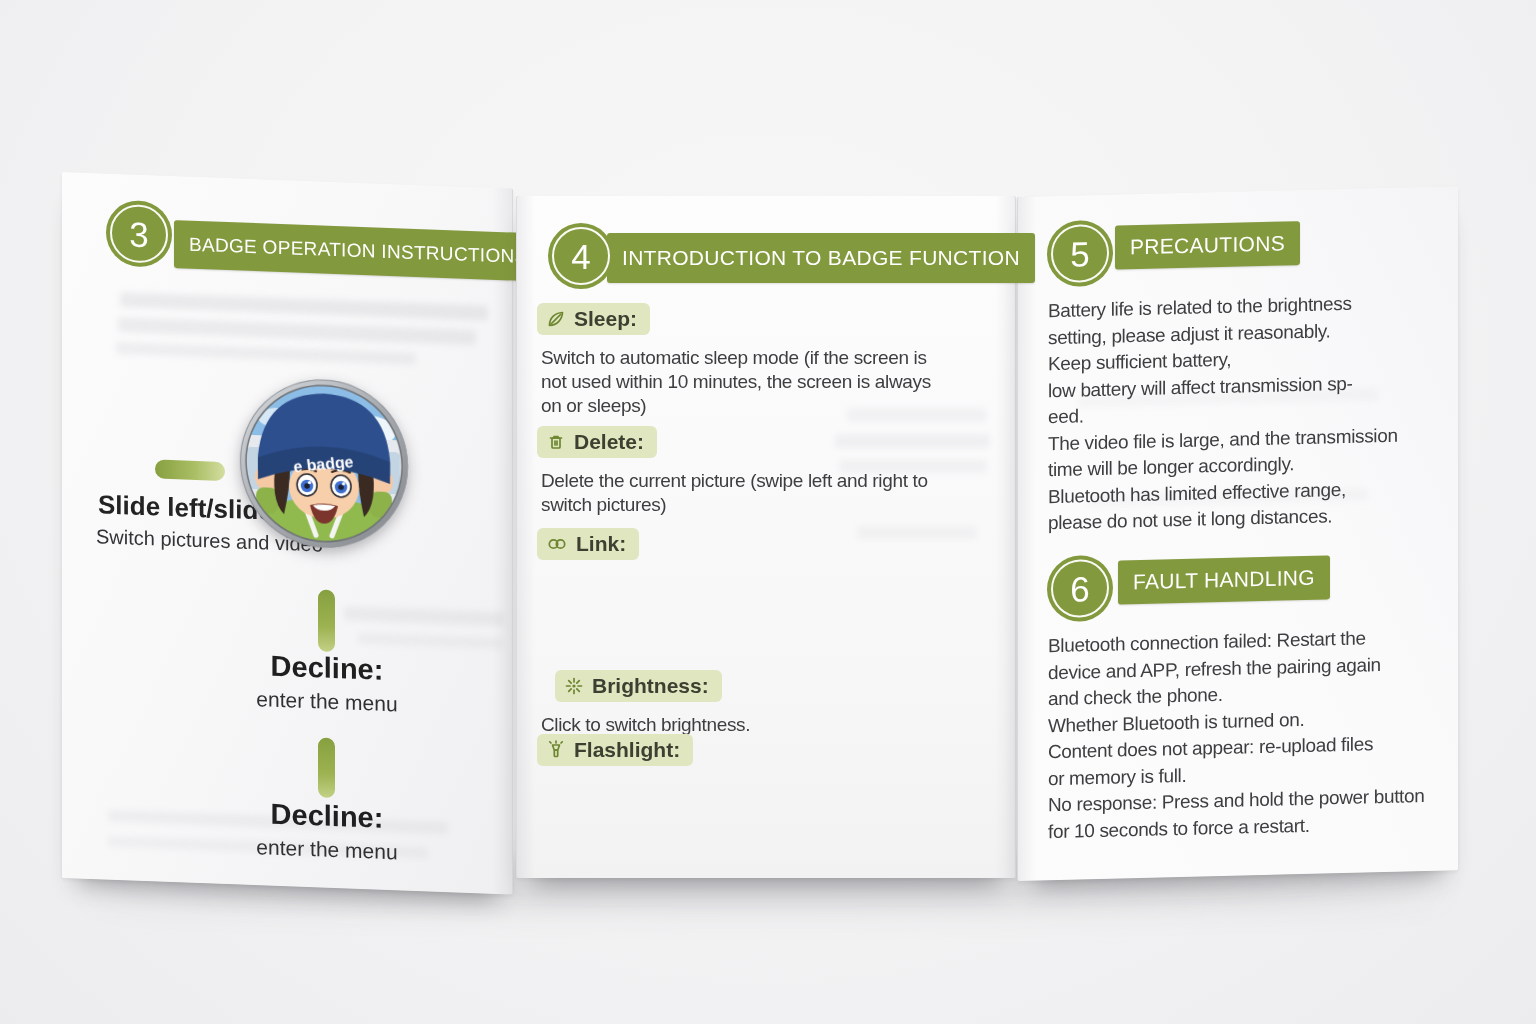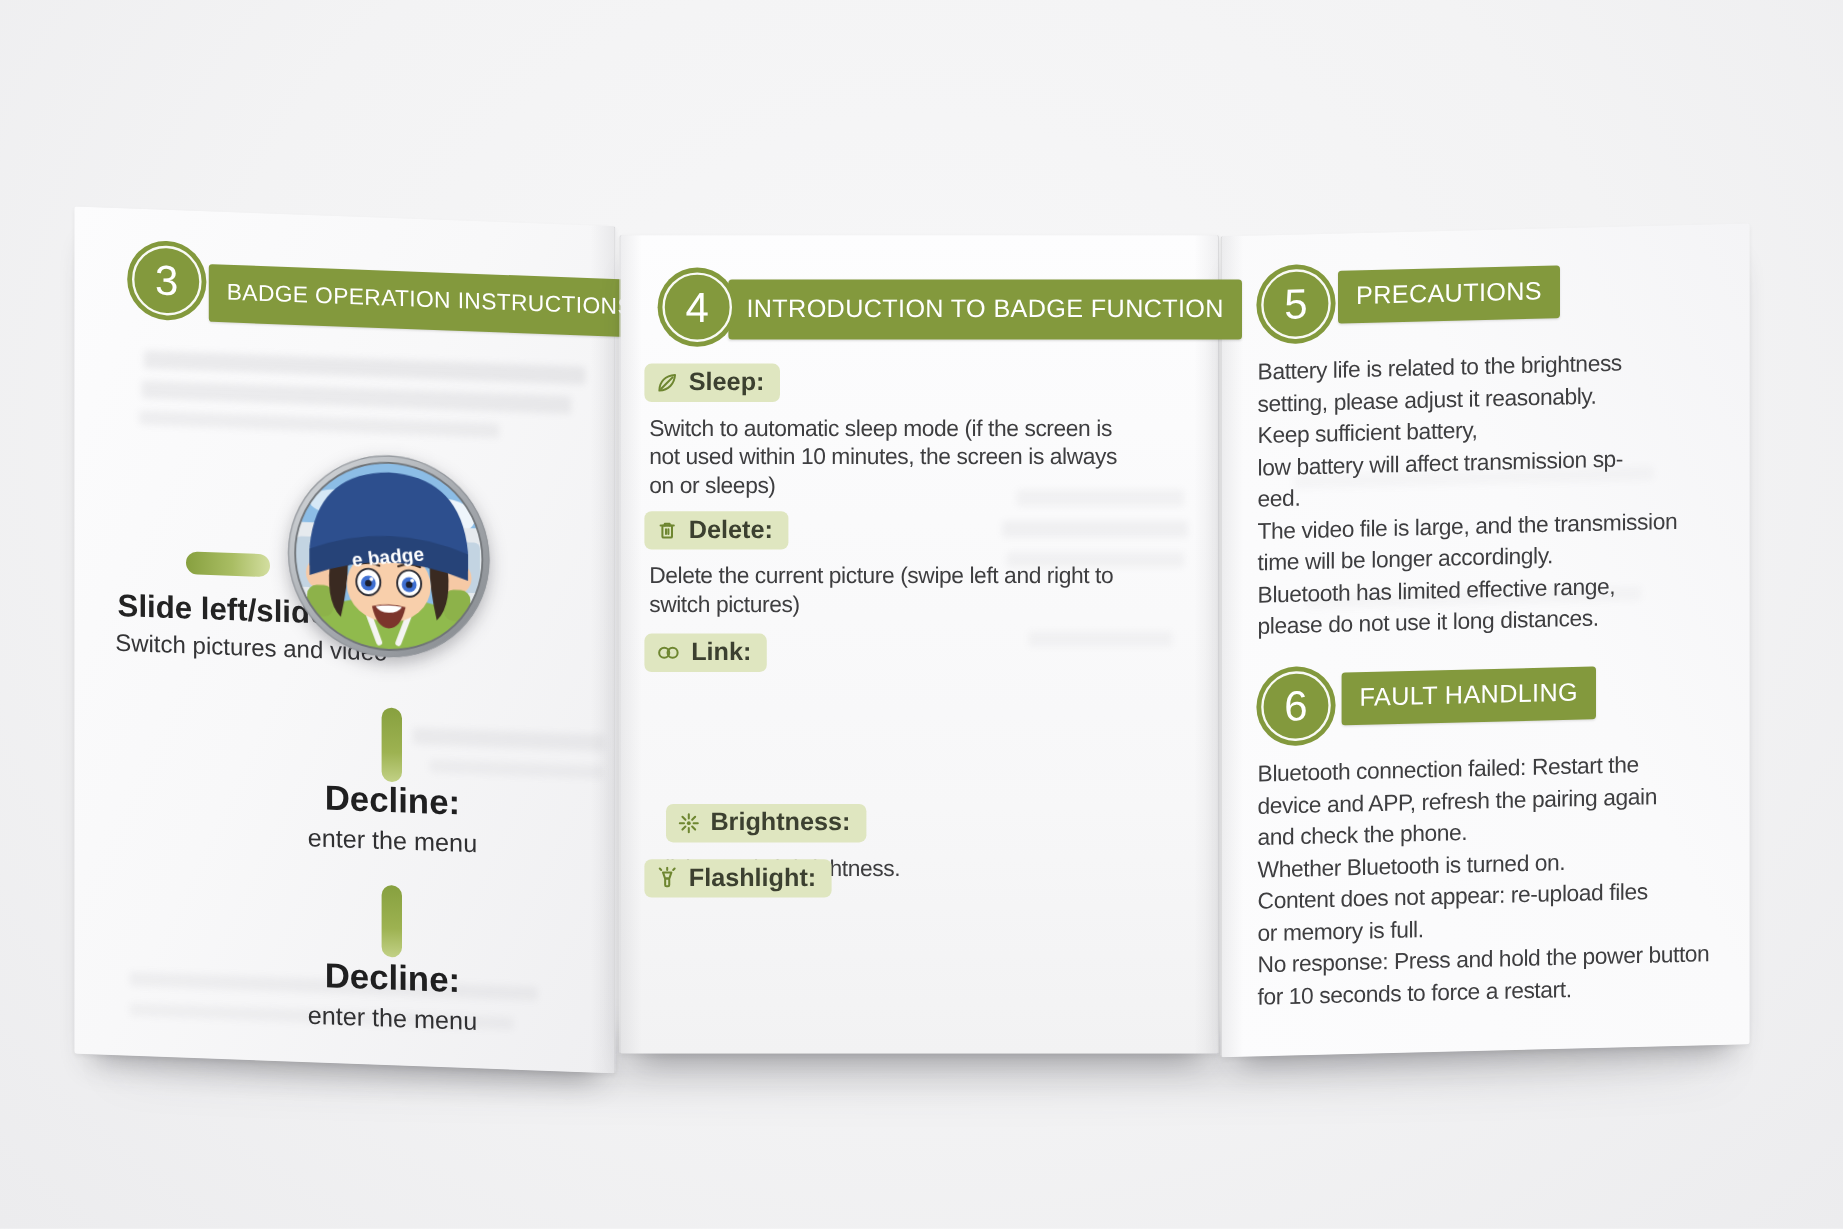--- a/index.html
+++ b/index.html
@@ -225,21 +225,21 @@
 
     <div class="pill" style="left:20px;top:474px;margin-left:18px;">
       <svg class="icon-olive" width="20" height="20" viewBox="0 0 20 20">
         <path d="M10 2.5 V6 M10 14 V17.5 M2.5 10 H6 M14 10 H17.5 M4.7 4.7 L7.2 7.2 M12.8 12.8 L15.3 15.3 M15.3 4.7 L12.8 7.2 M7.2 12.8 L4.7 15.3"></path>
         <circle cx="10" cy="10" r="1.6" fill="#6e8630" stroke="none"></circle>
       </svg>
       <span>Brightness:</span>
     </div>
     <div class="body-text" style="left:24px;top:517px;">Click to switch brightness.</div>
 
-    <div class="pill" style="left:20px;top:520px;">
+    <div class="pill" style="left:20px;top:538px;">
       <svg class="icon-olive" width="20" height="20" viewBox="0 0 20 20">
         <path d="M6.5 5 h7 l-1.7 5 h-3.6 Z"></path>
           <rect x="8.3" y="10" width="3.4" height="6.5" rx="1"></rect>
         <path d="M5 3 L3.8 1.8 M15 3 L16.2 1.8 M10 3 V1.2"></path>
       </svg>
       <span>Flashlight:</span>
     </div>
   </div>
 
   <div class="panel panel-right">

